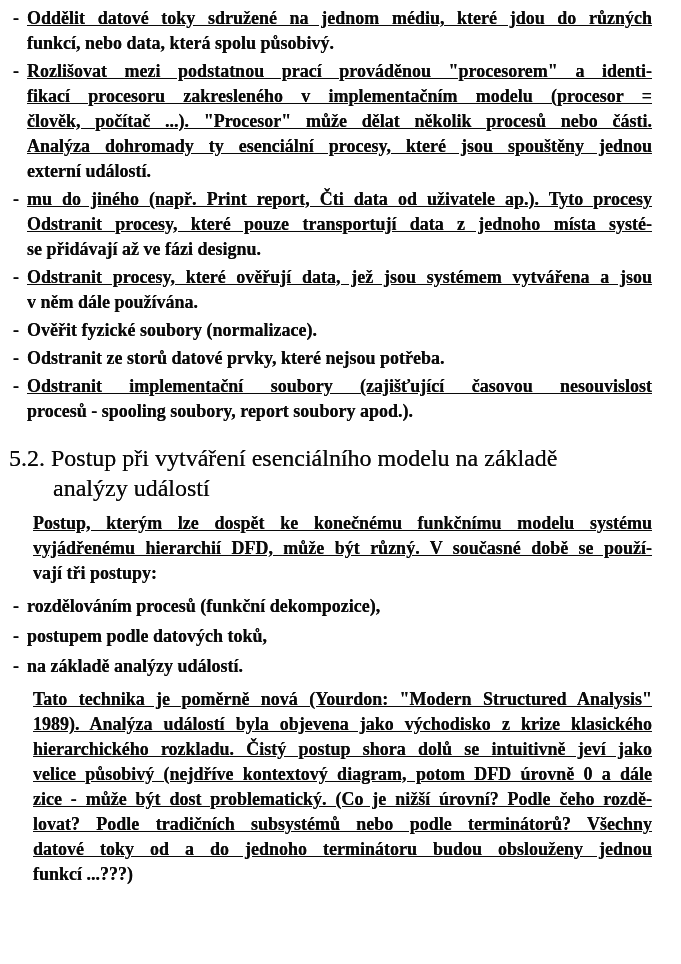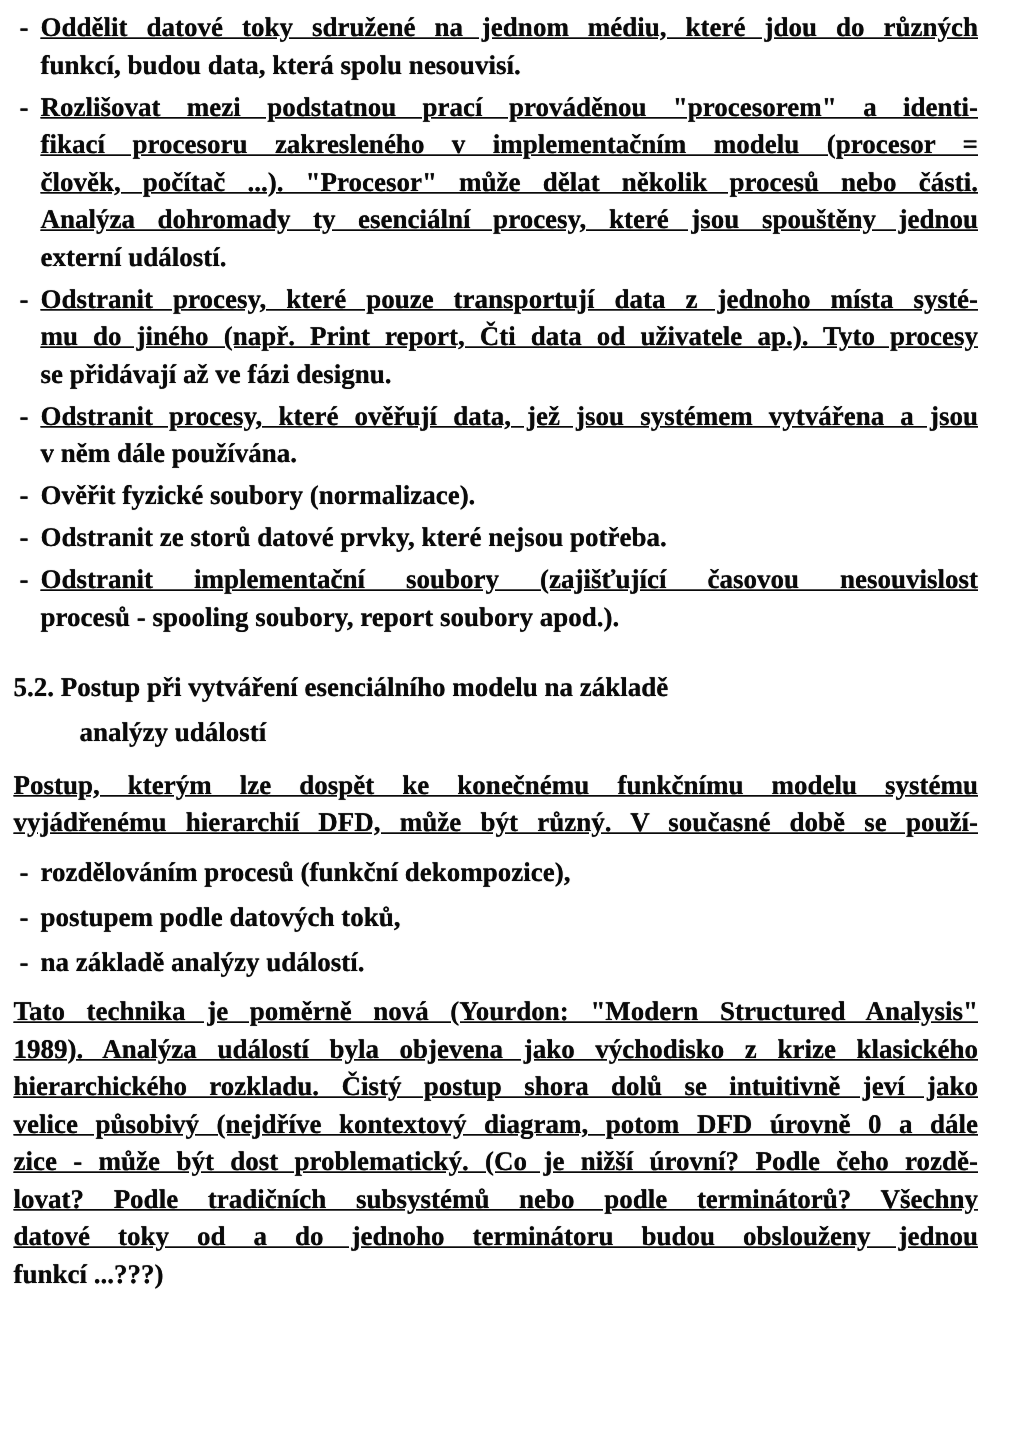--- a/index.html
+++ b/index.html
@@ -10,50 +10,50 @@
     font-family:"Liberation Serif","DejaVu Serif",serif;
     font-weight:bold;
     font-size:18px;line-height:25px;
     overflow:hidden;
     text-shadow:0 0 0.5px rgba(0,0,0,0.85);
   }
   .ln{white-space:normal;}
   .ln.j{text-align:justify;text-align-last:justify;word-spacing:-0.4px;text-decoration:underline;}
   .blist .item{position:relative;padding-left:18px;margin-bottom:3px;}
   .blist .dash{position:absolute;left:4px;top:0;}
-  .heading{font-size:18px;line-height:30px;margin:19px 0 8px 0;font-weight:bold;}
+  .heading{font-size:24px;line-height:30px;margin:19px 0 8px 0;font-weight:normal;}
   .heading .hl2{margin-left:44px;}
-  .para{margin-top:8px;}
+  .para{margin-top:8px;margin-left:24px;}
   .approaches{margin-top:8px;}
   .approaches .item{margin-bottom:5px;}
   .uphrase{text-decoration:underline;text-underline-offset:2px;}
 </style>
 </head>
 <body>
 
 <div class="page">
 
   <div class="blist">
     <div class="item">
       <span class="dash">-</span>
       <div class="ln j">Oddělit datové toky sdružené na jednom médiu, které jdou do různých</div>
-      <div class="ln">funkcí, budou data, která spolu nesouvisí.</div>
+      <div class="ln">funkcí, nebo data, která spolu působivý.</div>
     </div>
     <div class="item">
       <span class="dash">-</span>
       <div class="ln j">Rozlišovat mezi podstatnou prací prováděnou "procesorem" a identi-</div>
       <div class="ln j">fikací procesoru zakresleného v implementačním modelu (procesor =</div>
       <div class="ln j">člověk, počítač ...). "Procesor" může dělat několik procesů nebo části.</div>
       <div class="ln j">Analýza dohromady ty esenciální procesy, které jsou spouštěny jednou</div>
       <div class="ln">externí událostí.</div>
     </div>
     <div class="item">
       <span class="dash">-</span>
+      <div class="ln j">mu do jiného (např. Print report, Čti data od uživatele ap.). Tyto procesy</div>
       <div class="ln j">Odstranit procesy, které pouze transportují data z jednoho místa systé-</div>
-      <div class="ln j">mu do jiného (např. Print report, Čti data od uživatele ap.). Tyto procesy</div>
       <div class="ln">se přidávají až ve fázi designu.</div>
     </div>
     <div class="item">
       <span class="dash">-</span>
       <div class="ln j">Odstranit procesy, které ověřují data, jež jsou systémem vytvářena a jsou</div>
       <div class="ln">v něm dále používána.</div>
     </div>
     <div class="item">
       <span class="dash">-</span>
       <div class="ln">Ověřit fyzické soubory (normalizace).</div>
@@ -70,20 +70,21 @@
   </div>
 
   <div class="heading">
     <div class="hl1">5.2. Postup při vytváření esenciálního modelu na základě</div>
     <div class="hl2">analýzy událostí</div>
   </div>
 
   <div class="para">
     <div class="ln j">Postup, kterým lze dospět ke konečnému funkčnímu modelu systému</div>
     <div class="ln j">vyjádřenému hierarchií DFD, může být různý. V současné době se použí-</div>
+    <div class="ln">vají tři postupy:</div>
   </div>
 
   <div class="blist approaches">
     <div class="item">
       <span class="dash">-</span>
       <div class="ln">rozdělováním procesů (funkční dekompozice),</div>
     </div>
     <div class="item">
       <span class="dash">-</span>
       <div class="ln">postupem podle datových toků,</div>

